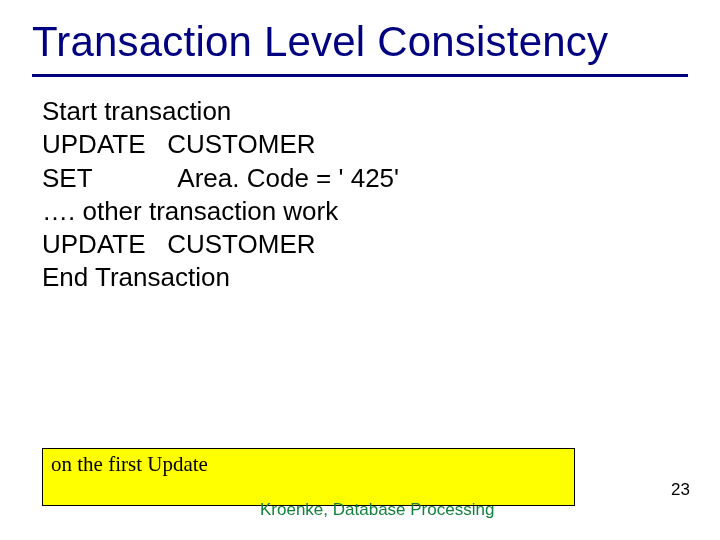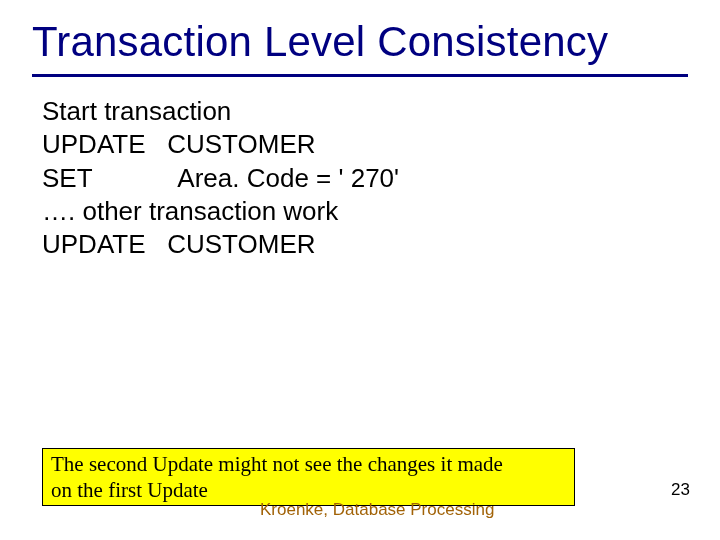--- a/index.html
+++ b/index.html
@@ -54,21 +54,21 @@
     font-family: "Times New Roman", Times, serif;
     font-size: 21px;
     line-height: 1.25;
     color: #000000;
   }
   .footer-citation {
     position: absolute;
     left: 260px;
     bottom: 12px;
     font-size: 17px;
-    color: #a16207;
+    color: #15803d;
   }
   .page-number {
     position: absolute;
     right: 30px;
     bottom: 32px;
     font-size: 17px;
     color: #000000;
     text-align: center;
   }
 </style>
@@ -76,26 +76,26 @@
 <body>
 
 <div class="slide">
 
   <div class="title">Transaction Level Consistency</div>
   <hr class="rule">
 
   <div class="body">
     <div class="line">Start transaction</div>
     <div class="line">UPDATE   CUSTOMER</div>
-    <div class="line">SET            Area. Code = ' 270'</div>
+    <div class="line">SET            Area. Code = ' 425'</div>
     <div class="line">…. other transaction work</div>
     <div class="line">UPDATE   CUSTOMER</div>
+    <div class="line">End Transaction</div>
   </div>
 
   <div class="highlight-box">
-    <div class="highlight-text">The second Update might not see the changes it made</div>
     <div class="highlight-text">on the first Update</div>
   </div>
 
   <div class="footer-citation">Kroenke, Database Processing</div>
   <div class="page-number">23</div>
 
 </div>
 
 </body></html>

